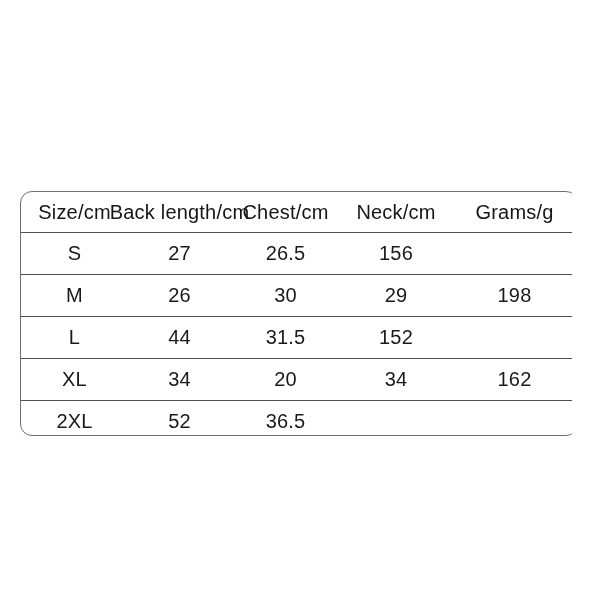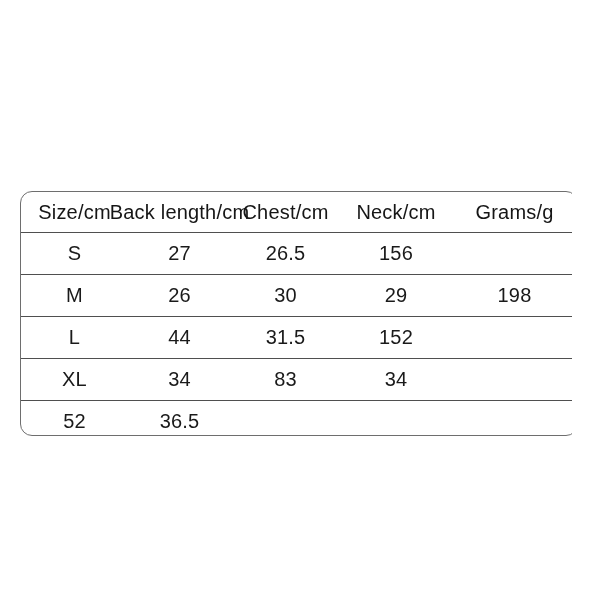--- a/index.html
+++ b/index.html
@@ -98,25 +98,27 @@
     <div class="row">
       <div class="cell">L</div>
       <div class="cell">44</div>
       <div class="cell">31.5</div>
       <div class="cell">152</div>
     </div>
 
     <div class="row">
       <div class="cell">XL</div>
       <div class="cell">34</div>
-      <div class="cell">83</div>
+      <div class="cell">20</div>
       <div class="cell">34</div>
+      <div class="cell">162</div>
     </div>
 
     <div class="row">
+      <div class="cell">2XL</div>
       <div class="cell">52</div>
       <div class="cell">36.5</div>
     </div>
 
   </div>
 
   <div class="corner-tail"></div>
 
 </div>
 

